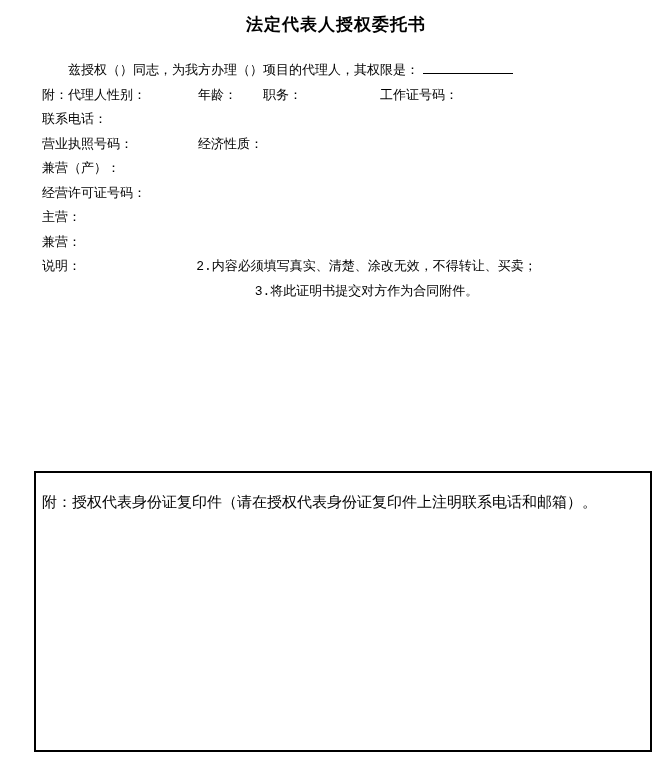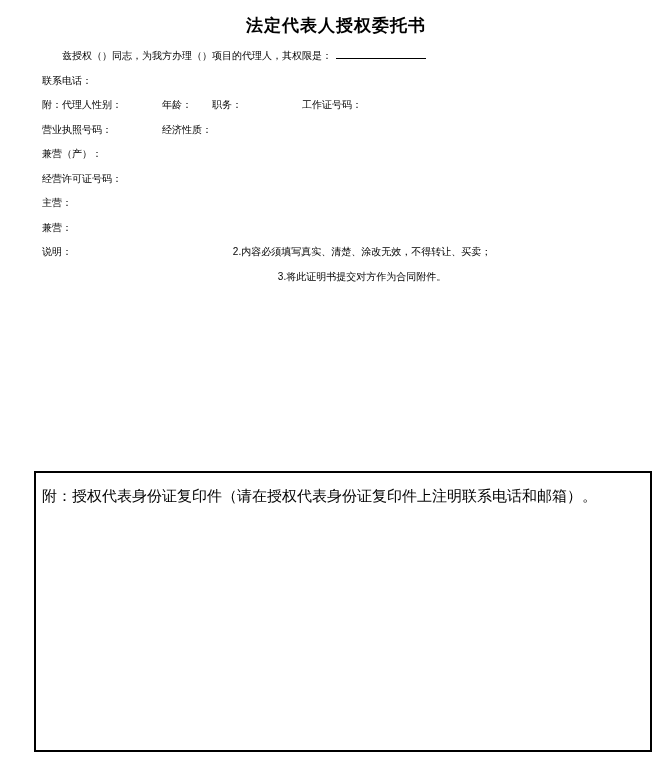--- a/index.html
+++ b/index.html
@@ -2,35 +2,35 @@
 <html><head>
 <meta charset="utf-8">
 <style>
   html, body { margin: 0; padding: 0; }
   .page {
     position: relative;
     width: 672px;
     height: 773px;
     background: #ffffff;
     color: #000000;
-    font-family: Liberation Sans, sans-serif;
+    font-family: Liberation Mono, monospace;
     overflow: hidden;
   }
   .title {
     margin: 0;
     padding-top: 14px;
     text-align: center;
     font-size: 17px;
     line-height: 24px;
     font-weight: bold;
     letter-spacing: 1px;
   }
   .body {
-    margin: 6px 20px 0 42px;
-    font-size: 10px;
+    margin: 21px 20px 0 42px;
+    font-size: 13px;
   }
   .line {
     margin: 0;
     line-height: 24.5px;
     white-space: pre-wrap;
   }
   .blank {
     display: inline-block;
     width: 90px;
     height: 14px;
@@ -51,40 +51,40 @@
   .notes-items { flex: 1; }
   .notes-items .line { margin: 0; }
   .attachment-box {
     position: absolute;
     box-sizing: border-box;
     left: 34px;
     top: 471px;
     width: 618px;
     height: 281px;
     border: 2px solid #000000;
-    padding: 12px 6px;
+    padding: 20px 6px;
   }
   .attachment-box .line {
     line-height: 22px;
     font-size: 15px;
   }
 </style>
 </head>
 <body>
 
 <div class="page">
 
   <h1 class="title">法定代表人授权委托书</h1>
 
   <div class="body">
 
     <p class="line"><span>　　兹授权（）同志，为我方办理（）项目的代理人，其权限是：</span><span class="blank"></span></p>
 
+    <p class="line">附：代理人性别：　　　　年龄：　　职务：　　　　　　工作证号码：</p>
     <p class="line">联系电话：</p>
-    <p class="line">附：代理人性别：　　　　年龄：　　职务：　　　　　　工作证号码：</p>
     <p class="line">营业执照号码：　　　　　经济性质：</p>
     <p class="line">兼营（产）：</p>
     <p class="line">经营许可证号码：</p>
     <p class="line">主营：</p>
     <p class="line">兼营：</p>
 
     <div class="notes">
       <span class="notes-label">说明：</span>
       <div class="notes-items">
         <p class="line">2.内容必须填写真实、清楚、涂改无效，不得转让、买卖；</p>

